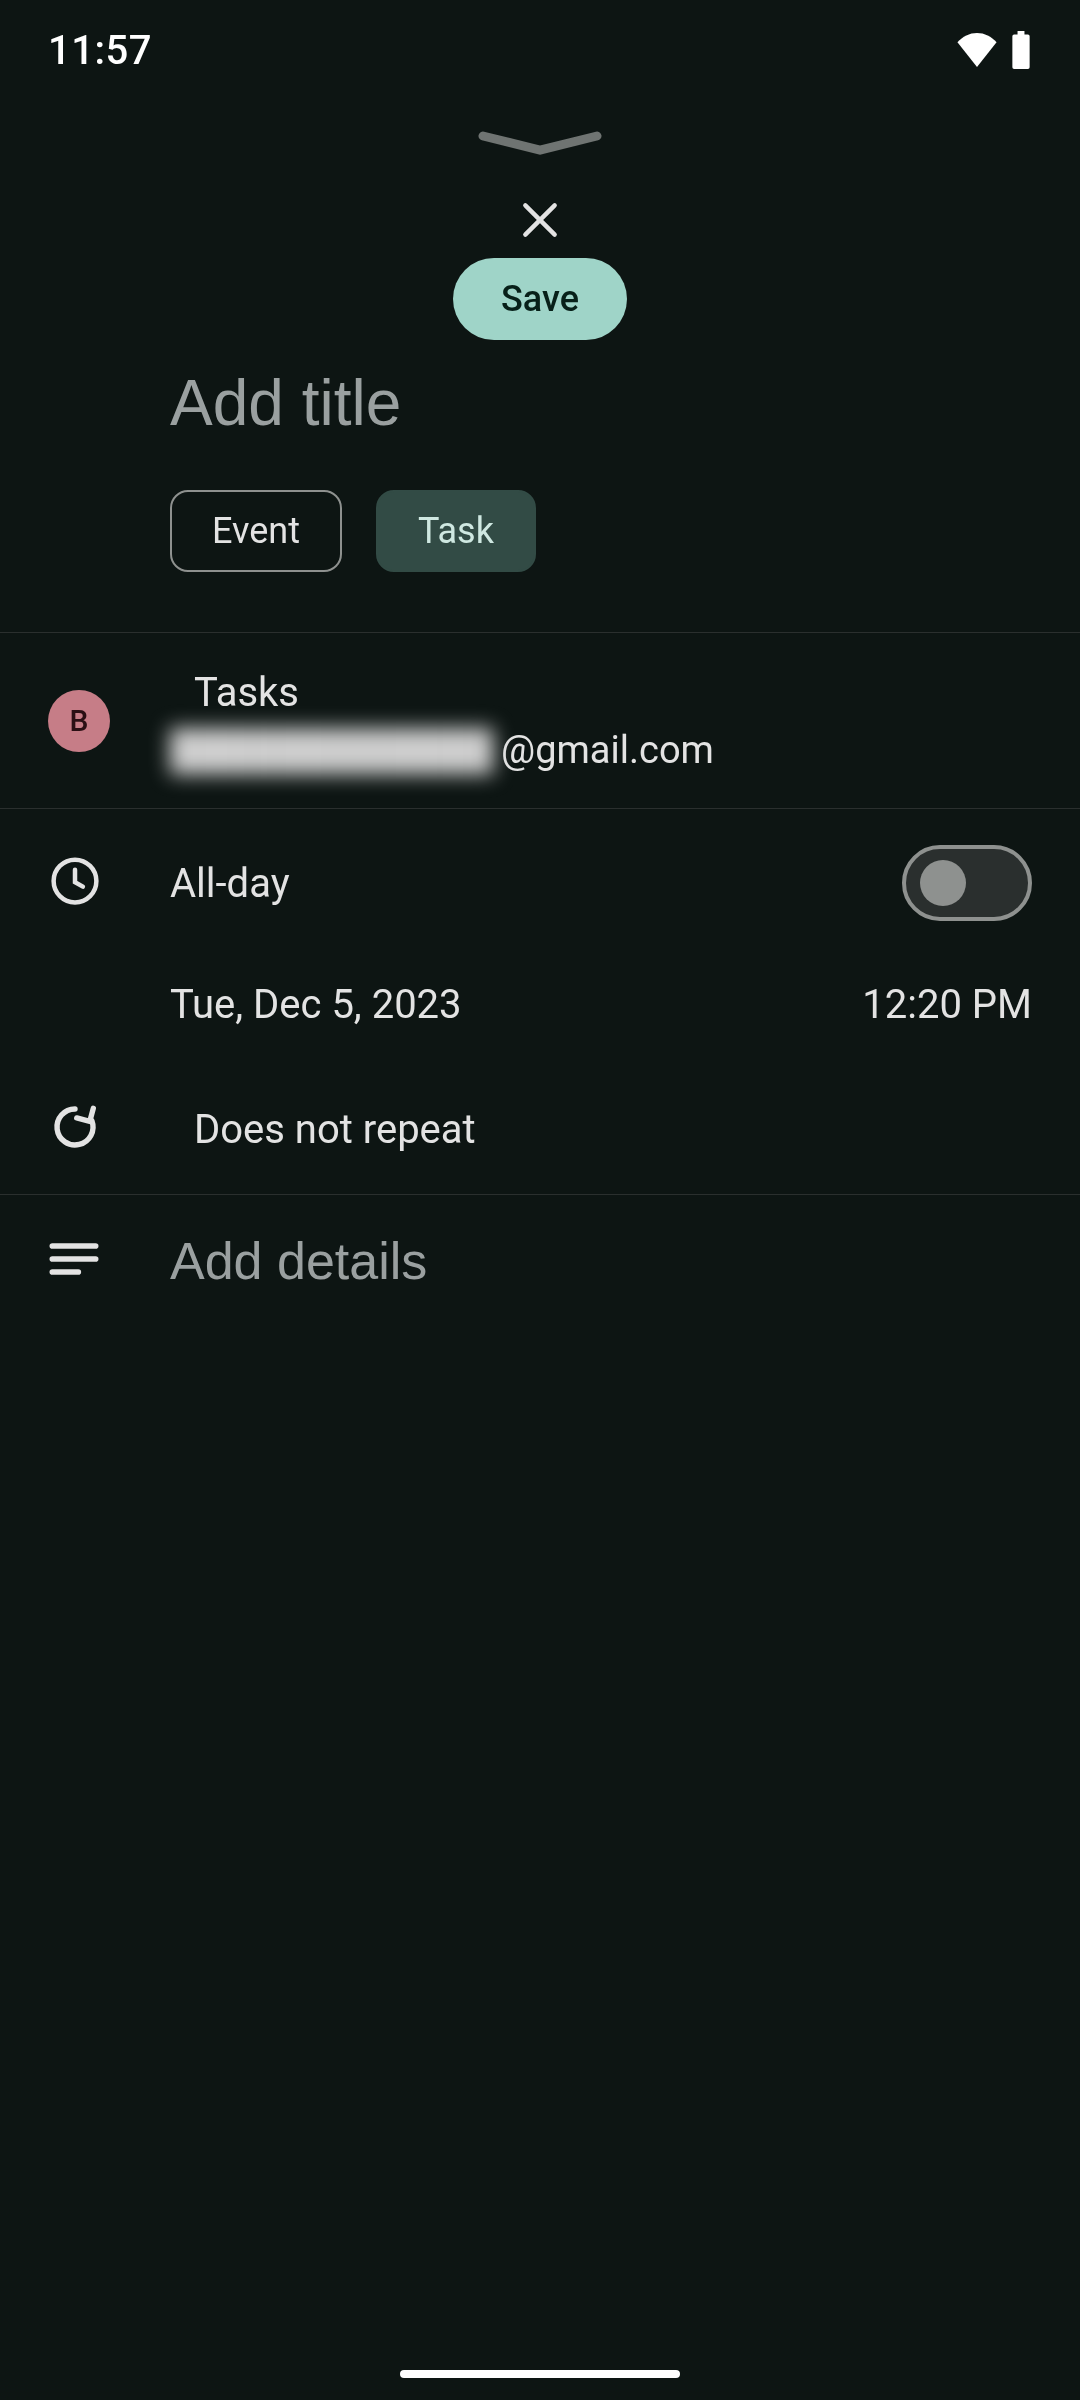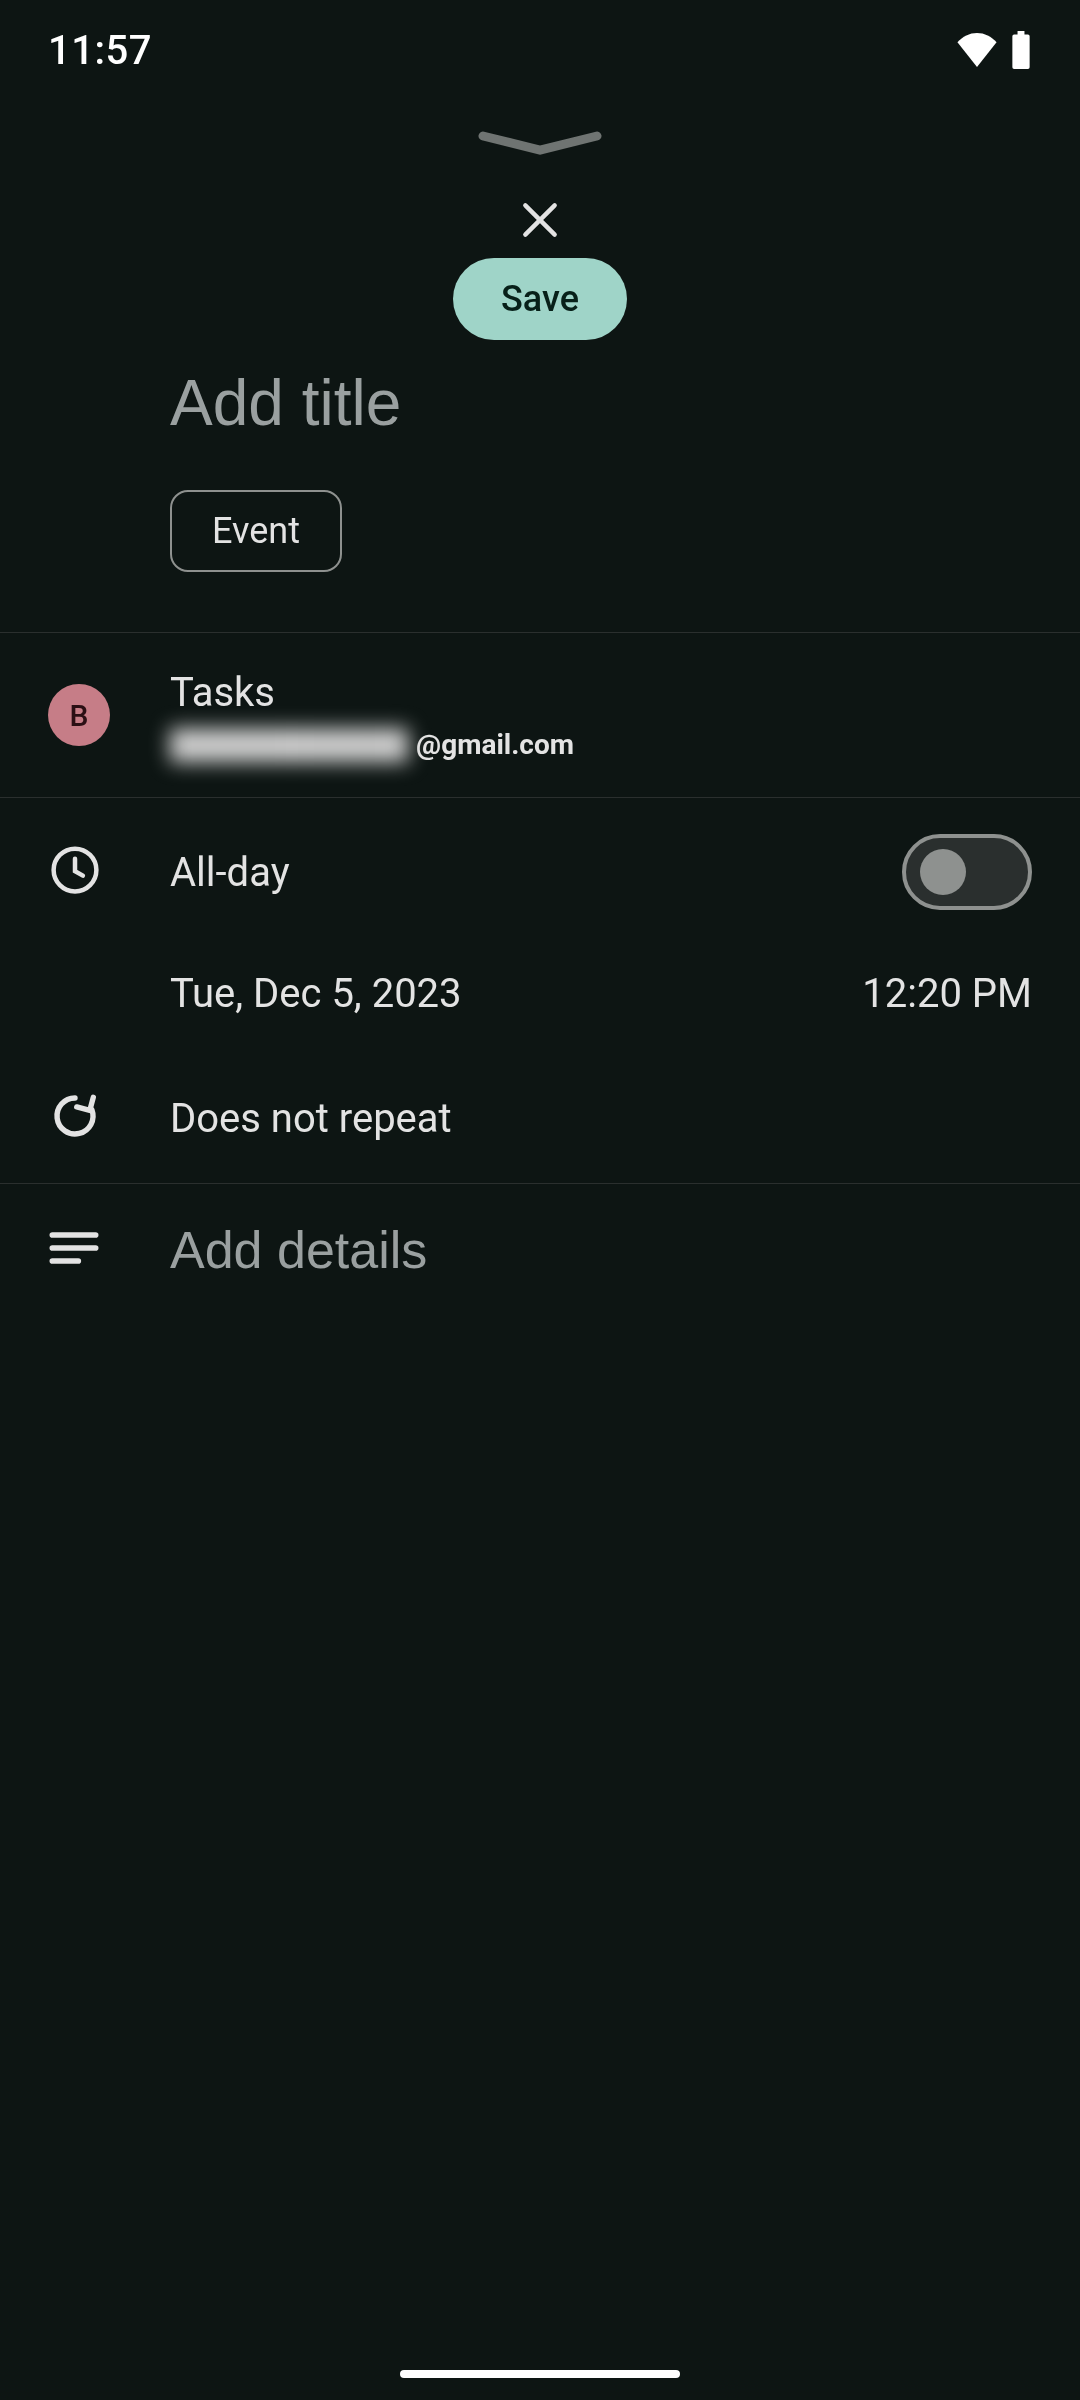--- a/index.html
+++ b/index.html
@@ -121,28 +121,28 @@
   }
   .row .content {
     flex: 1;
     display: flex;
     flex-direction: column;
     gap: 12px;
   }
   .row .content .primary {
     font-size: 40px;
     color: #e3e3e3;
+    margin-left: 24px;
   }
   .row .content .secondary {
-    font-size: 28px;
+    font-size: 38px;
     color: #e3e3e3;
     display: flex;
     align-items: flex-end;
     gap: 8px;
-    font-weight: bold;
   }
   .row .trailing {
     display: flex;
     align-items: center;
   }
 
   
   .avatar {
     width: 62px; height: 62px;
     border-radius: 50%;
@@ -265,20 +265,21 @@
   </div>
   <div class="save-btn">Save</div>
 </div>
 
 <div class="title-area">
   <input class="title-input" type="text" placeholder="Add title" style="">
 </div>
 
 <div class="chip-row">
   <div class="chip">Event</div>
+  <div class="chip selected">Task</div>
 </div>
 
 <div class="divider"></div>
 
 <div class="row">
   <div class="icon-slot">
     <div class="avatar">B</div>
   </div>
   <div class="content">
     <div class="primary">Tasks</div>

